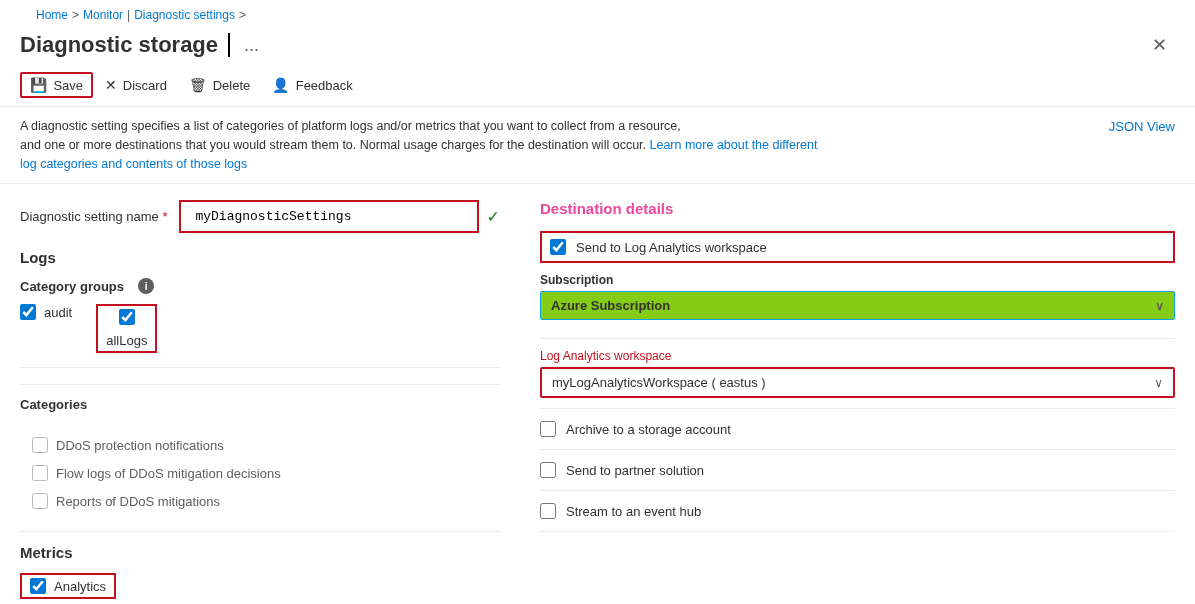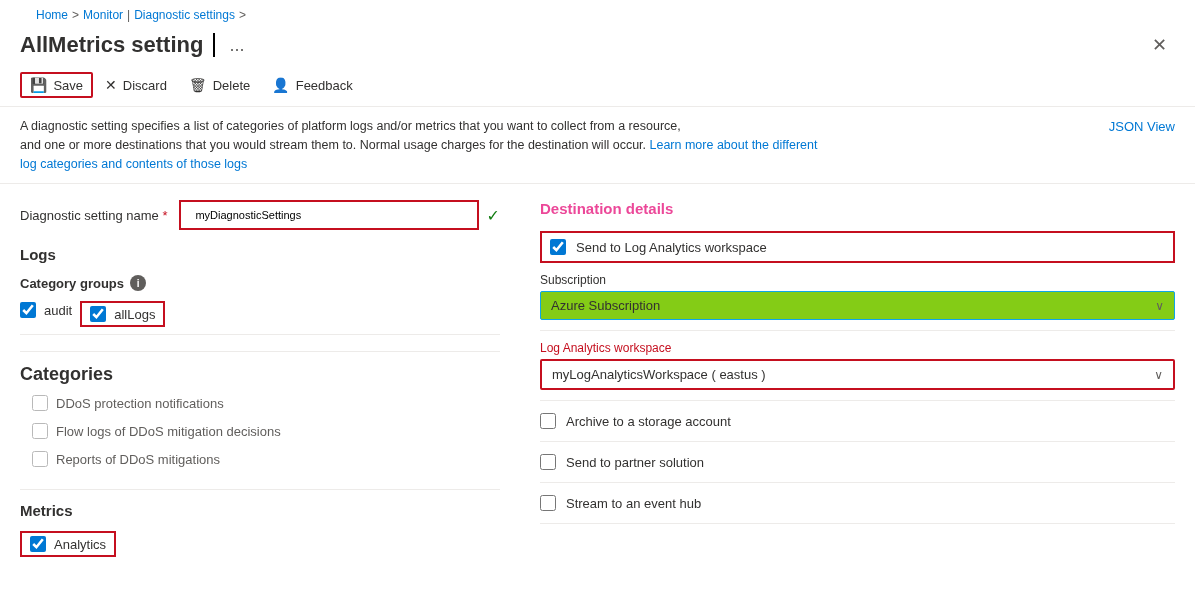--- a/index.html
+++ b/index.html
@@ -27,25 +27,25 @@
 
     .main-content { display: flex; padding: 16px 20px; gap: 40px; }
 
     .left-panel { width: 480px; flex-shrink: 0; }
     .right-panel { flex: 1; }
 
     .field-row { display: flex; align-items: center; gap: 12px; margin-bottom: 16px; }
     .field-label { font-size: 13px; font-weight: 500; color: #323130; white-space: nowrap; }
     .required { color: #c50f1f; }
     .field-input { display: flex; align-items: center; gap: 8px; flex: 1; }
-    .text-input { border: 1px solid #8a8886; padding: 5px 10px; font-size: 11px; width: 100%; border-radius: 2px; outline: none; }
+    .text-input { border: 1px solid #8a8886; padding: 5px 10px; font-size: 13px; width: 100%; border-radius: 2px; outline: none; font-family: Liberation Mono, monospace; }
     .check-icon { color: #107c10; font-size: 16px; }
 
     .section-title { font-size: 15px; font-weight: 600; color: #323130; margin-bottom: 12px; }
-    .subsection-title { font-size: 13px; font-weight: 600; color: #323130; margin-bottom: 10px; display: flex; align-items: center; gap: 6px; }
+    .subsection-title { font-size: 13px; font-weight: 600; color: #323130; margin-bottom: 10px; display: flex; align-items: center; gap: 14px; }
     .info-icon { width: 16px; height: 16px; border-radius: 50%; background: #605e5c; color: #fff; display: inline-flex; align-items: center; justify-content: center; font-size: 10px; font-weight: bold; cursor: pointer; }
 
     .checkbox-row { display: flex; align-items: center; gap: 8px; margin-bottom: 8px; }
     .checkbox-row label { font-size: 13px; color: #323130; cursor: pointer; }
     .checkbox { width: 16px; height: 16px; cursor: pointer; accent-color: #0078d4; flex-shrink: 0; }
 
     .categories-section { margin-top: 16px; border-top: 1px solid #edebe9; padding-top: 12px; }
     .category-item { display: flex; align-items: center; gap: 8px; padding: 6px 12px; color: #605e5c; font-size: 13px; }
     .category-item input[type="checkbox"] { accent-color: #0078d4; width: 16px; height: 16px; }
 
@@ -68,21 +68,21 @@
   <a href="#">Home</a>
   <span>&gt;</span>
   <a href="#">Monitor</a>
   <span>|</span>
   <a href="#">Diagnostic settings</a>
   <span>&gt;</span>
 </div>
 
 <div class="page-header">
   <div class="page-title-area">
-    <h1 class="page-title">AllMetrics setting</h1>
+    <h1 class="page-title">Diagnostic storage</h1>
     <span style="display:inline-block;width:2px;height:24px;background:#000;vertical-align:middle;margin-left:2px;"></span>
     <button class="ellipsis-btn">...</button>
   </div>
   <button class="close-btn">✕</button>
 </div>
 
 <div class="toolbar">
   <button class="toolbar-btn save-btn">
     <span class="icon">💾</span>
     <span>Save</span>
@@ -128,35 +128,35 @@
     </div>
 
     <div class="section">
       <div class="section-title">Logs</div>
 
       <div class="subsection-title">
         <span>Category groups</span>
         <span class="info-icon">i</span>
       </div>
 
-      <div style="display:flex;align-items:center;gap:8px;margin-bottom:7px;">
+      <div style="display:flex;align-items:flex-start;gap:24px;margin-bottom:14px;">
         <div class="checkbox-row">
           <input type="checkbox" class="checkbox" id="audit" checked="" style="">
           <label for="audit">audit</label>
         </div>
-        <div style="display:flex;align-items:center;gap:8px;border:2px solid #c50f1f;padding:3px 8px;">
+        <div style="display:flex;align-items:center;gap:8px;border:2px solid #c50f1f;padding:3px 8px;flex-direction:column;">
           <input type="checkbox" class="checkbox" id="allLogs" checked="" style="">
           <label for="allLogs">allLogs</label>
         </div>
       </div>
 
       <div class="divider"></div>
 
       <div class="categories-section">
-        <div class="subsection-title" style="font-weight:600;font-size:18px;margin-bottom:4px;">Categories</div>
+        <div class="subsection-title" style="font-weight:600;font-size:13px;margin-bottom:19px;">Categories</div>
 
         <div class="category-item">
           <input type="checkbox" id="ddos1" style="width: 16px; height: 16px; accent-color: rgb(0, 120, 212); opacity: 0.5;">
           <label for="ddos1" style="color:#605e5c;">DDoS protection notifications</label>
         </div>
 
         <div class="category-item">
           <input type="checkbox" id="ddos2" style="width: 16px; height: 16px; accent-color: rgb(0, 120, 212); opacity: 0.5;">
           <label for="ddos2" style="color:#605e5c;">Flow logs of DDoS mitigation decisions</label>
         </div>
@@ -178,21 +178,21 @@
   </div>
 
   <div class="right-panel">
     <div class="dest-section-title">Destination details</div>
 
     <div style="display:flex;align-items:center;gap:10px;padding:8px 0;border-bottom:1px solid #edebe9;border:2px solid #c50f1f;padding:6px 8px;margin-bottom:10px;">
       <input type="checkbox" class="checkbox" id="logAnalytics" checked="" style="">
       <label for="logAnalytics" style="font-size:13px;">Send to Log Analytics workspace</label>
     </div>
 
-    <div style="padding-bottom:10px;border-bottom:1px solid #edebe9;">
+    <div style="padding-bottom:18px;border-bottom:1px solid #edebe9;font-weight:bold;">
       <div style="font-size:12px;color:#323130;margin-bottom:4px;">Subscription</div>
       <div class="select-dropdown">
         <span>Azure Subscription</span>
         <span class="chevron-icon">∨</span>
       </div>
     </div>
 
     <div style="padding: 10px 0;border-bottom:1px solid #edebe9;">
       <div style="font-size:12px;color:#c50f1f;margin-bottom:4px;">Log Analytics workspace</div>
       <div class="log-workspace-dropdown">

